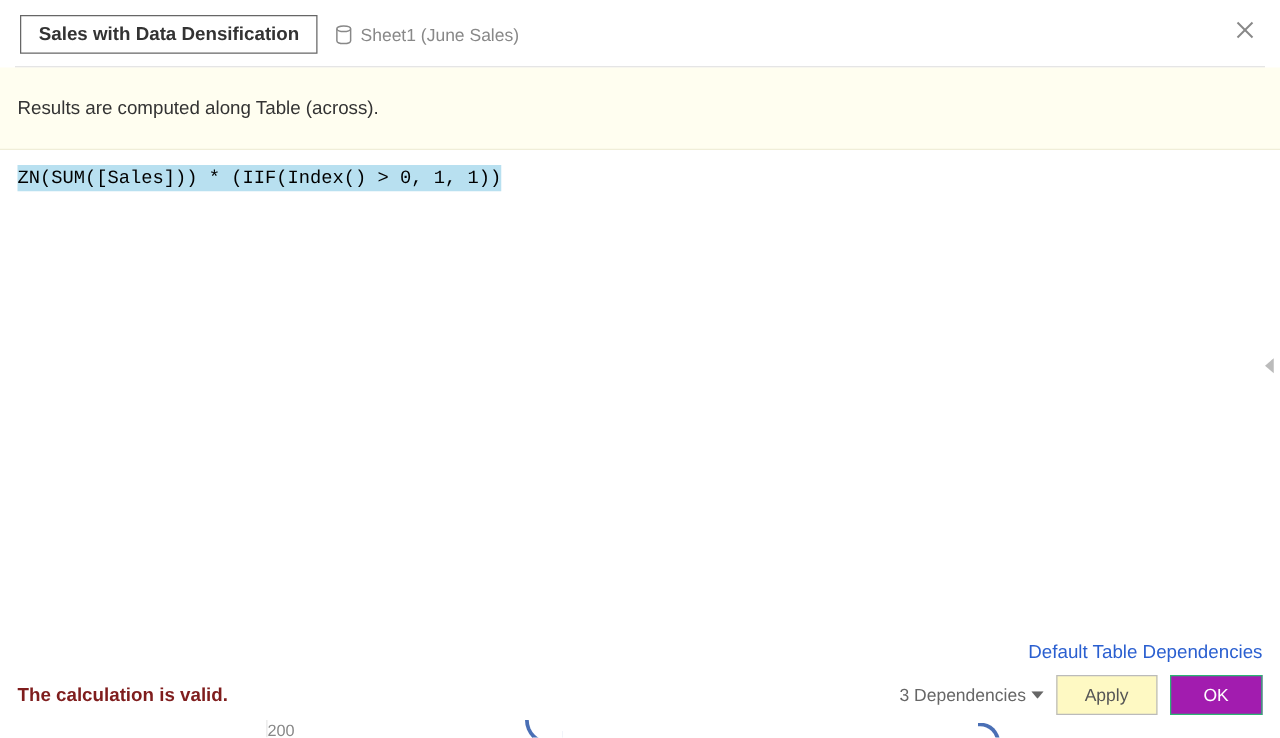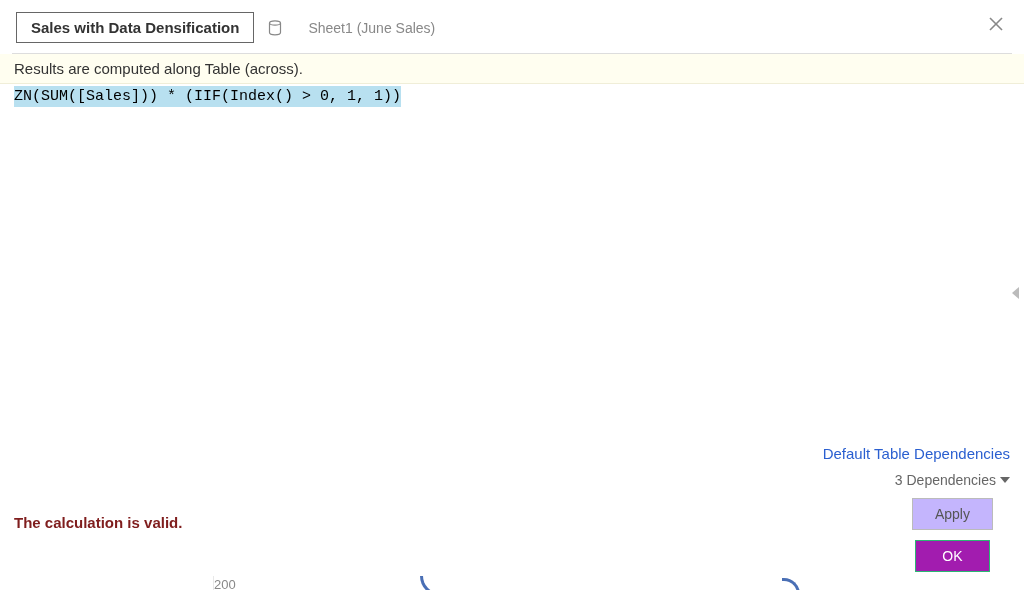--- a/index.html
+++ b/index.html
@@ -28,21 +28,20 @@
       font-weight: 600;
       color: #333;
       background: #fff;
     }
     .datasource {
       display: flex;
       align-items: center;
       margin-left: 14px;
       color: #888;
       font-size: 14px;
-      gap: 20px;
     }
     .datasource-icon {
       margin-right: 6px;
       display: inline-flex;
       align-items: center;
     }
     .close-btn {
       position: absolute;
       right: 18px;
       top: 14px;
@@ -54,27 +53,27 @@
       justify-content: center;
       color: #888;
     }
     .divider {
       height: 1px;
       background: #ddd;
       margin: 0 12px;
     }
     .info-banner {
       background: #fffef0;
-      padding: 6px 14px;
+      padding: 24px 14px;
       font-size: 15px;
       color: #333;
       border-bottom: 1px solid #f0eed8;
     }
     .formula-area {
-      padding: 2px 14px;
+      padding: 12px 14px;
       font-family: "Courier New", monospace;
       font-size: 15px;
       line-height: 1.4;
       min-height: 380px;
     }
     .formula-text {
       display: inline-block;
       background: #b8e0f0;
       white-space: pre;
     }
@@ -107,35 +106,34 @@
     }
     .validation-text {
       color: #7f1d1d;
       font-size: 15px;
       font-weight: 600;
     }
     .footer-actions {
       display: flex;
       align-items: center;
       gap: 10px;
-      flex-direction: column;
     }
     .dependencies {
       color: #666;
       font-size: 14px;
       cursor: pointer;
       display: flex;
       align-items: center;
       gap: 4px;
     }
     .btn {
       padding: 7px 22px;
       font-size: 14px;
       border: 1px solid #bbb;
-      background: #c4b5fd;
+      background: #fef9c3;
       cursor: pointer;
       color: #555;
     }
     .btn-ok {
       background: #a21caf;
       color: #fff;
       border: 1px solid #2bb673;
       padding: 7px 26px;
     }
     .bg-chart {

